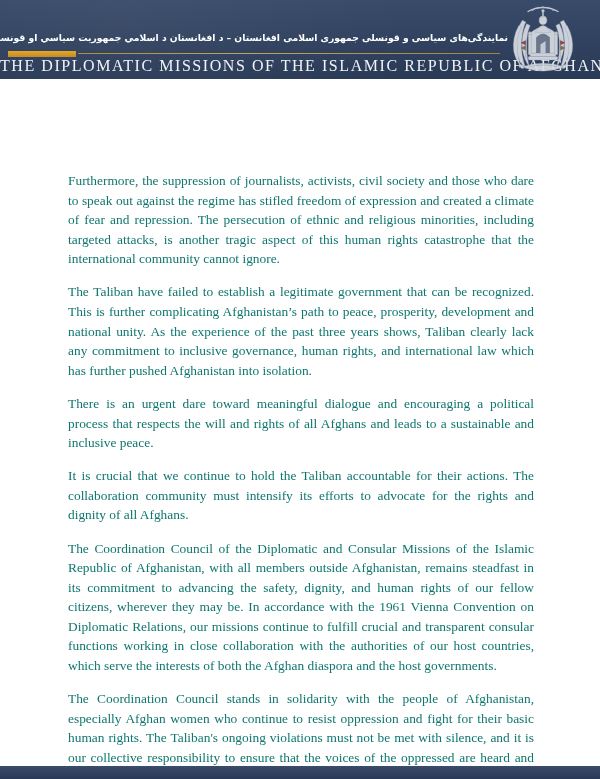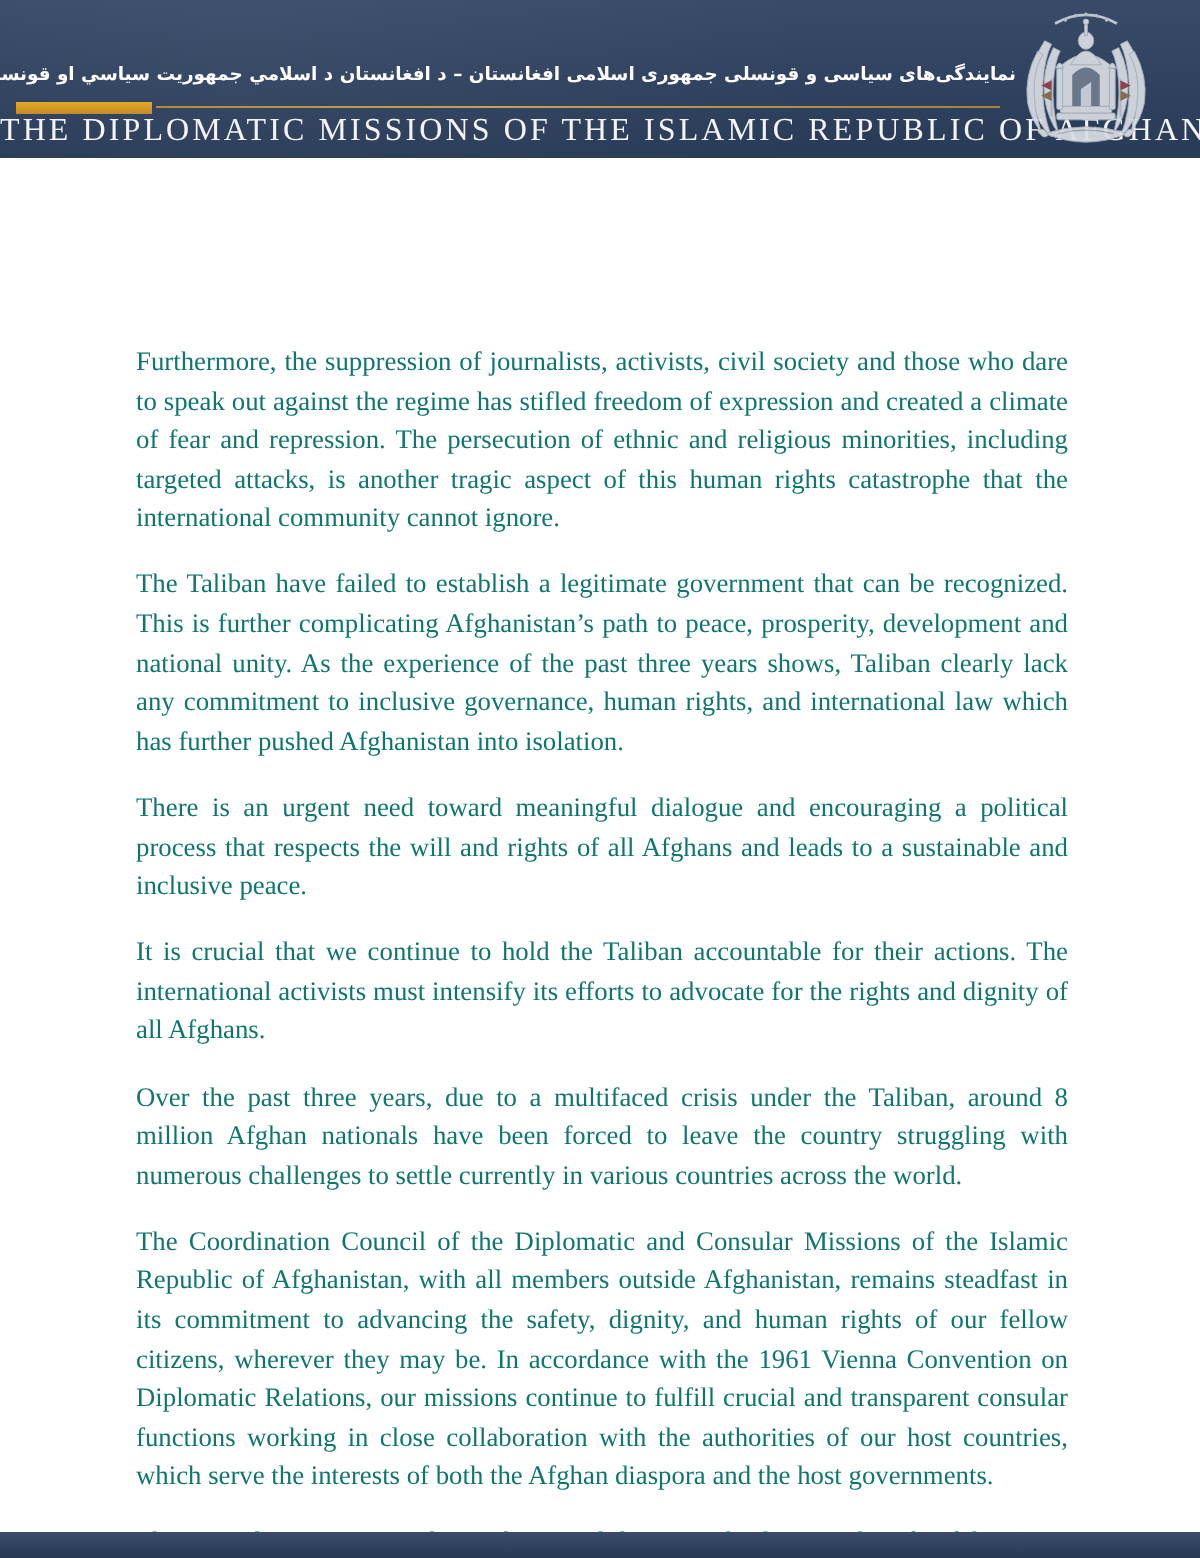--- a/index.html
+++ b/index.html
@@ -188,22 +188,21 @@
         <path d="M34 80 Q50 76 66 80" fill="none" stroke="#9aa3b1" stroke-width="0.7"></path>
       </g>
     </svg>
   </div>
 </div>
 
 <div class="page">
   <div class="content">
     <p class="para">Furthermore, the suppression of journalists, activists, civil society and those who dare to speak out against the regime has stifled freedom of expression and created a climate of fear and repression. The persecution of ethnic and religious minorities, including targeted attacks, is another tragic aspect of this human rights catastrophe that the international community cannot ignore.</p>
     <p class="para">The Taliban have failed to establish a legitimate government that can be recognized. This is further complicating Afghanistan’s path to peace, prosperity, development and national unity. As the experience of the past three years shows, Taliban clearly lack any commitment to inclusive governance, human rights, and international law which has further pushed Afghanistan into isolation.</p>
-    <p class="para">There is an urgent need toward meaningful dialogue and encouraging a political process that respects the will and rights of all Afghans and leads to a sustainable and inclusive peace.</p>
-    <p class="para">It is crucial that we continue to hold the Taliban accountable for their actions. The international activists must intensify its efforts to advocate for the rights and dignity of all Afghans.</p>
-    <p class="para">Over the past three years, due to a multifaced crisis under the Taliban, around 8 million Afghan nationals have been forced to leave the country struggling with numerous challenges to settle currently in various countries across the world.</p>
+    <p class="para">There is an urgent dare toward meaningful dialogue and encouraging a political process that respects the will and rights of all Afghans and leads to a sustainable and inclusive peace.</p>
+    <p class="para">It is crucial that we continue to hold the Taliban accountable for their actions. The collaboration community must intensify its efforts to advocate for the rights and dignity of all Afghans.</p>
     <p class="para">The Coordination Council of the Diplomatic and Consular Missions of the Islamic Republic of Afghanistan, with all members outside Afghanistan, remains steadfast in its commitment to advancing the safety, dignity, and human rights of our fellow citizens, wherever they may be. In accordance with the 1961 Vienna Convention on Diplomatic Relations, our missions continue to fulfill crucial and transparent consular functions working in close collaboration with the authorities of our host countries, which serve the interests of both the Afghan diaspora and the host governments.</p>
     <p class="para">The Coordination Council stands in solidarity with the people of Afghanistan, especially Afghan women who continue to resist oppression and fight for their basic human rights. The Taliban's ongoing violations must not be met with silence, and it is our collective responsibility to ensure that the voices of the oppressed are heard and their rights are upheld.</p>
   </div>
 
 </div>
 
 <div class="footer-bar"></div>
 
 </body></html>

